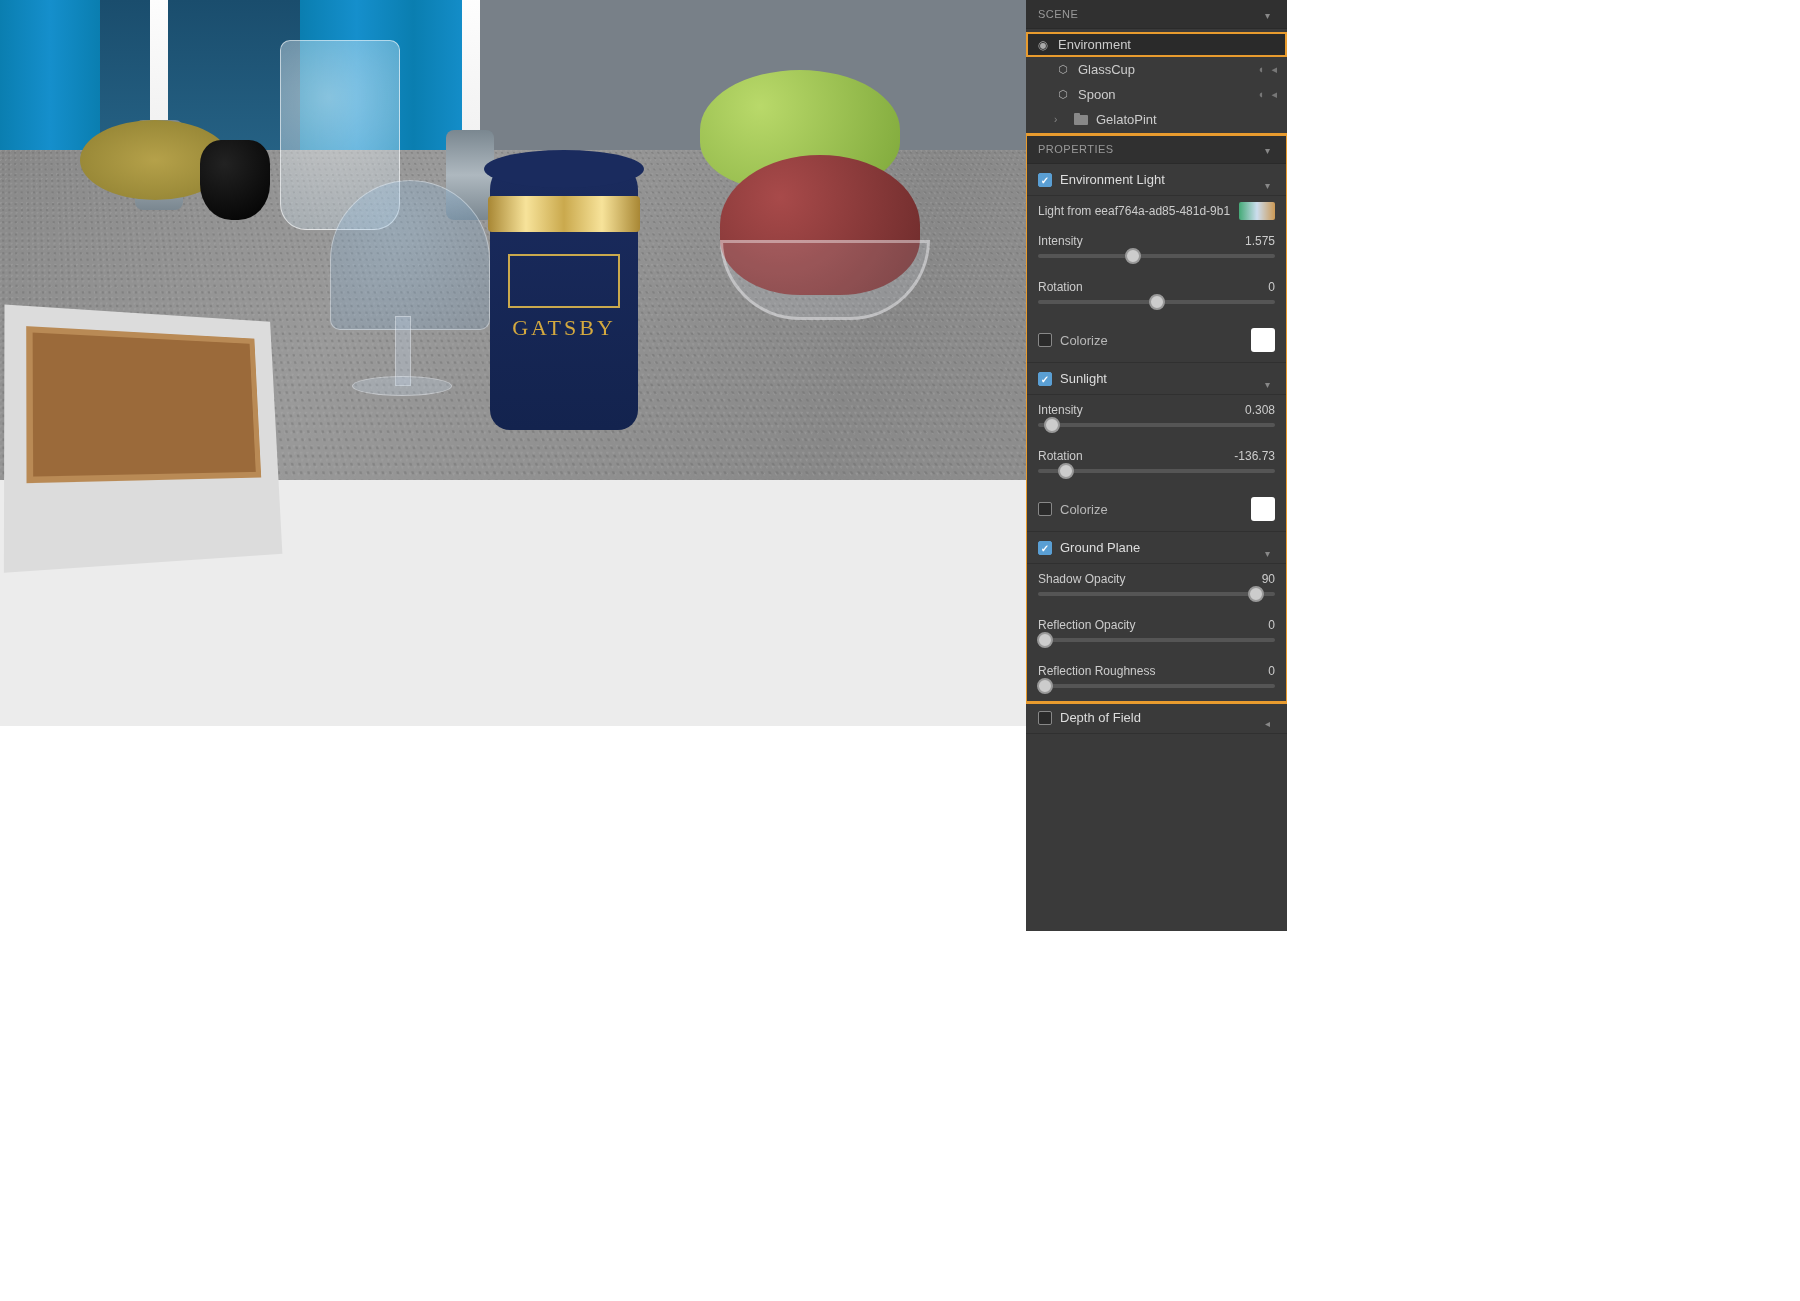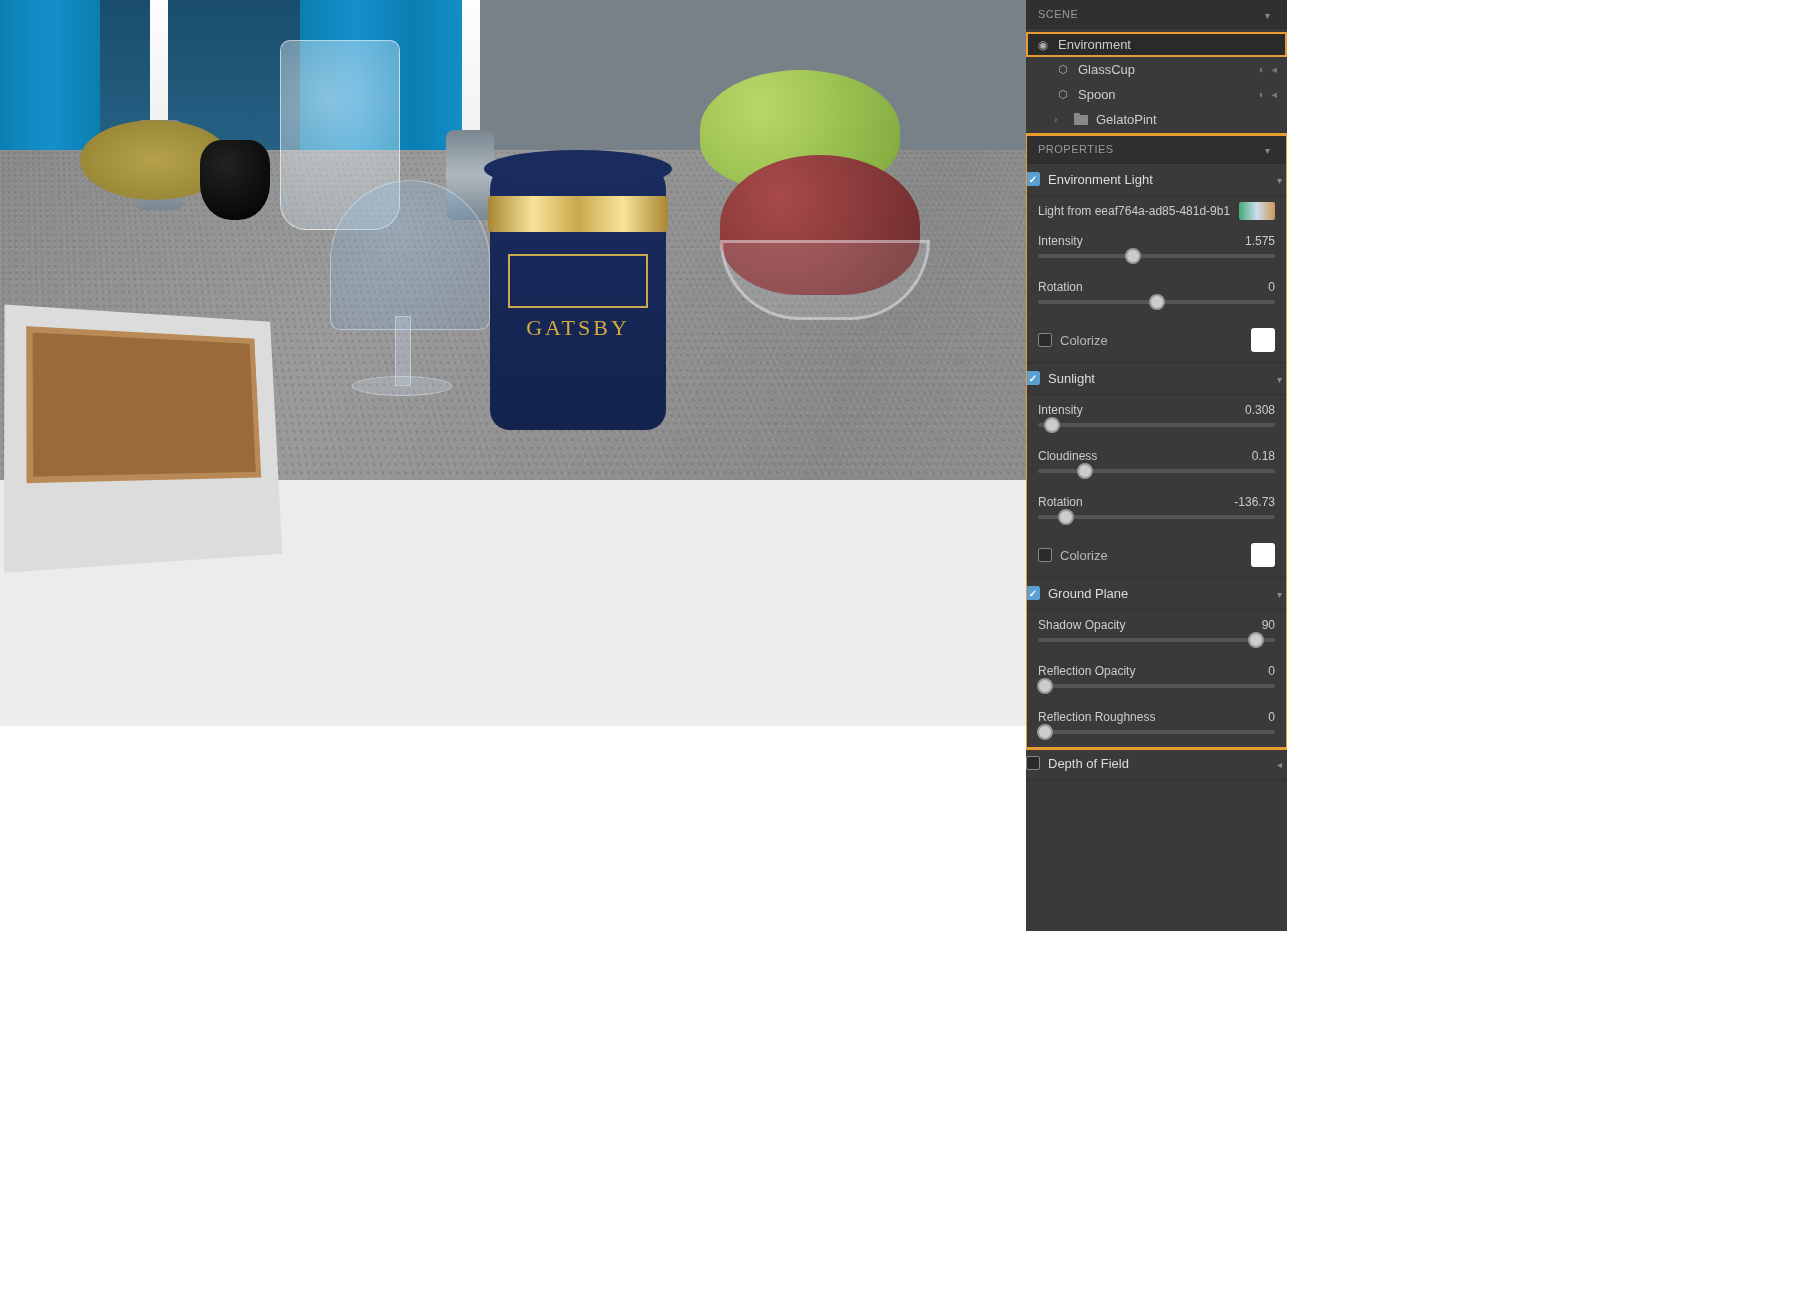--- a/index.html
+++ b/index.html
@@ -22,21 +22,21 @@
   .scene-item.grandchild { padding-left: 28px; }
   .scene-item .item-chevron { width: 12px; color: #888; font-size: 10px; }
   .scene-icon { width: 14px; height: 14px; display: inline-flex; align-items: center; justify-content: center; }
   .globe-icon::before { content: "◉"; color: #aaa; font-size: 12px; }
   .cube-icon::before { content: "⬡"; color: #aaa; font-size: 11px; }
   .folder-icon::before { content: ""; display: block; width: 14px; height: 10px; background: #888; border-radius: 1px; position: relative; }
   .folder-icon::after { content: ""; position: absolute; width: 6px; height: 3px; background: #888; top: -2px; left: 0; border-radius: 1px 1px 0 0; }
   .visibility-icons { margin-left: auto; display: flex; gap: 6px; color: #777; font-size: 11px; }
 
   .highlight-box { outline: 3px solid #e89b2e; outline-offset: -1px; }
-  .prop-section-header { display: flex; align-items: flex-start; gap: 8px; font-size: 13px; color: #ddd; padding: 8px 0; border-bottom: 1px solid #303030; }
+  .prop-section-header { display: flex; align-items: flex-end; gap: 8px; font-size: 13px; color: #ddd; padding: 8px 12px; border-bottom: 1px solid #303030; }
   .checkbox { width: 14px; height: 14px; border: 1px solid #888; border-radius: 2px; display: inline-flex; align-items: center; justify-content: center; background: #2a2a2a; }
   .checkbox.checked { background: #5a9fd4; border-color: #5a9fd4; }
   .checkbox.checked::before { content: "✓"; color: #fff; font-size: 10px; font-weight: bold; }
 
   .prop-row { padding: 8px 12px 4px; }
   .prop-label-row { display: flex; justify-content: space-between; align-items: center; font-size: 12px; color: #ccc; margin-bottom: 6px; }
   .prop-value { color: #ccc; }
 
   .slider-track { width: 100%; height: 4px; background: #555; border-radius: 2px; position: relative; margin: 6px 0 10px; }
   .slider-thumb { width: 16px; height: 16px; background: #ccc; border-radius: 50%; border: 2px solid #999; position: absolute; top: 50%; transform: translate(-50%, -50%); }
@@ -61,21 +61,21 @@
   .drawer-inner { position: absolute; top: 20px; left: 20px; right: 20px; height: 150px; background: #9b6a3a; border: 6px solid #b98a55; }
   .candle-l { position:absolute; top: -20px; left: 150px; width: 18px; height: 180px; background: linear-gradient(#fff,#eee); border-radius: 4px; }
   .candle-r { position:absolute; top: -20px; left: 462px; width: 18px; height: 200px; background: linear-gradient(#fff,#eee); border-radius: 4px; }
   .candlestick-l { position:absolute; top:120px; left:135px; width:48px; height:90px; background:linear-gradient(#7a8790,#aeb8bf,#7a8790); border-radius:8px; }
   .candlestick-r { position:absolute; top:130px; left:446px; width:48px; height:90px; background:linear-gradient(#7a8790,#aeb8bf,#7a8790); border-radius:8px; }
   .pitcher { position: absolute; top: 40px; left: 280px; width: 120px; height: 190px; background: radial-gradient(circle at 40% 30%, rgba(255,255,255,0.5), rgba(200,230,250,0.25)); border: 1px solid rgba(255,255,255,0.6); border-radius: 10px 10px 26px 26px; }
   .pear-bowl { position:absolute; top:120px; left:80px; width:150px; height:80px; background:radial-gradient(ellipse at center,#b5a14a,#8e7f30); border-radius:50%; }
   .grapes-green { position:absolute; top:70px; left:700px; width:200px; height:120px; background: radial-gradient(circle at 30% 30%, #b9d96a, #7ea83a); border-radius: 50% 50% 40% 40%; }
   .grapes-red { position:absolute; top:155px; left:720px; width:200px; height:140px; background: radial-gradient(circle at 30% 30%, #a84a4a, #6b2a2a); border-radius: 50% 50% 40% 40%; }
   .fruit-bowl { position:absolute; top:240px; left:720px; width:210px; height:80px; border: 3px solid rgba(255,255,255,0.4); border-radius: 0 0 110px 110px; background: rgba(220,230,240,0.15); }
-  .gatsby-pint { position: absolute; top: 170px; left: 490px; width: 176px; height: 260px; background: linear-gradient(#1a2b5e, #13234e); border-radius: 12px 12px 20px 20px / 20px 20px 20px 20px; }
+  .gatsby-pint { position: absolute; top: 170px; left: 490px; width: 148px; height: 260px; background: linear-gradient(#1a2b5e, #13234e); border-radius: 12px 12px 20px 20px / 20px 20px 20px 20px; }
   .gatsby-lid { position:absolute; top:-20px; left:-6px; right:-6px; height:38px; background:#1a2b5e; border-radius:50%/50%; }
   .gold-band { position: absolute; top: 26px; left: -2px; right: -2px; height: 36px; background: linear-gradient(90deg, #a88734, #f7e39a, #caa94d, #f7e39a, #a88734); border-radius: 4px; }
   .gatsby-deco { position:absolute; top:84px; left:18px; right:18px; height:54px; border:2px solid #caa94d; }
   .gatsby-label { position: absolute; top: 145px; left: 0; right: 0; text-align: center; color: #d4a93f; font-family: "Times New Roman", serif; font-size: 22px; letter-spacing: 3px; }
   .glass-cup { position: absolute; top: 180px; left: 330px; width: 160px; height: 150px; background: radial-gradient(ellipse at 40% 30%, rgba(150,200,240,0.3), rgba(100,150,200,0.18)); border: 1px solid rgba(255,255,255,0.4); border-radius: 80px 80px 10px 10px; }
   .glass-stem { position:absolute; top:316px; left:395px; width:16px; height:70px; background:rgba(200,220,240,0.28); border:1px solid rgba(255,255,255,0.35); }
   .glass-foot { position:absolute; top:376px; left:352px; width:100px; height:20px; background:rgba(200,220,240,0.25); border:1px solid rgba(255,255,255,0.35); border-radius:50%; }
   .dark-vase { position:absolute; top:140px; left:200px; width:70px; height:80px; background:radial-gradient(circle at 35% 30%, #222, #000); border-radius:30% 30% 45% 45%; }
 </style>
 </head>
@@ -205,29 +205,20 @@
       <div class="prop-label-row">
         <span>Intensity</span>
         <span class="prop-value">0.308</span>
       </div>
       <div class="slider-track">
             <div class="slider-thumb" style="left:6%"></div>
           </div>
     </div>
     <div class="prop-row">
       <div class="prop-label-row">
-        <span>Cloudiness</span>
-        <span class="prop-value">0.18</span>
-      </div>
-      <div class="slider-track">
-            <div class="slider-thumb" style="left:20%"></div>
-          </div>
-    </div>
-    <div class="prop-row">
-      <div class="prop-label-row">
         <span>Rotation</span>
         <span class="prop-value">-136.73</span>
       </div>
       <div class="slider-track">
             <div class="slider-thumb" style="left:12%"></div>
           </div>
     </div>
     <div class="colorize-row">
       <div class="colorize-left">
         <span class="checkbox"></span>

